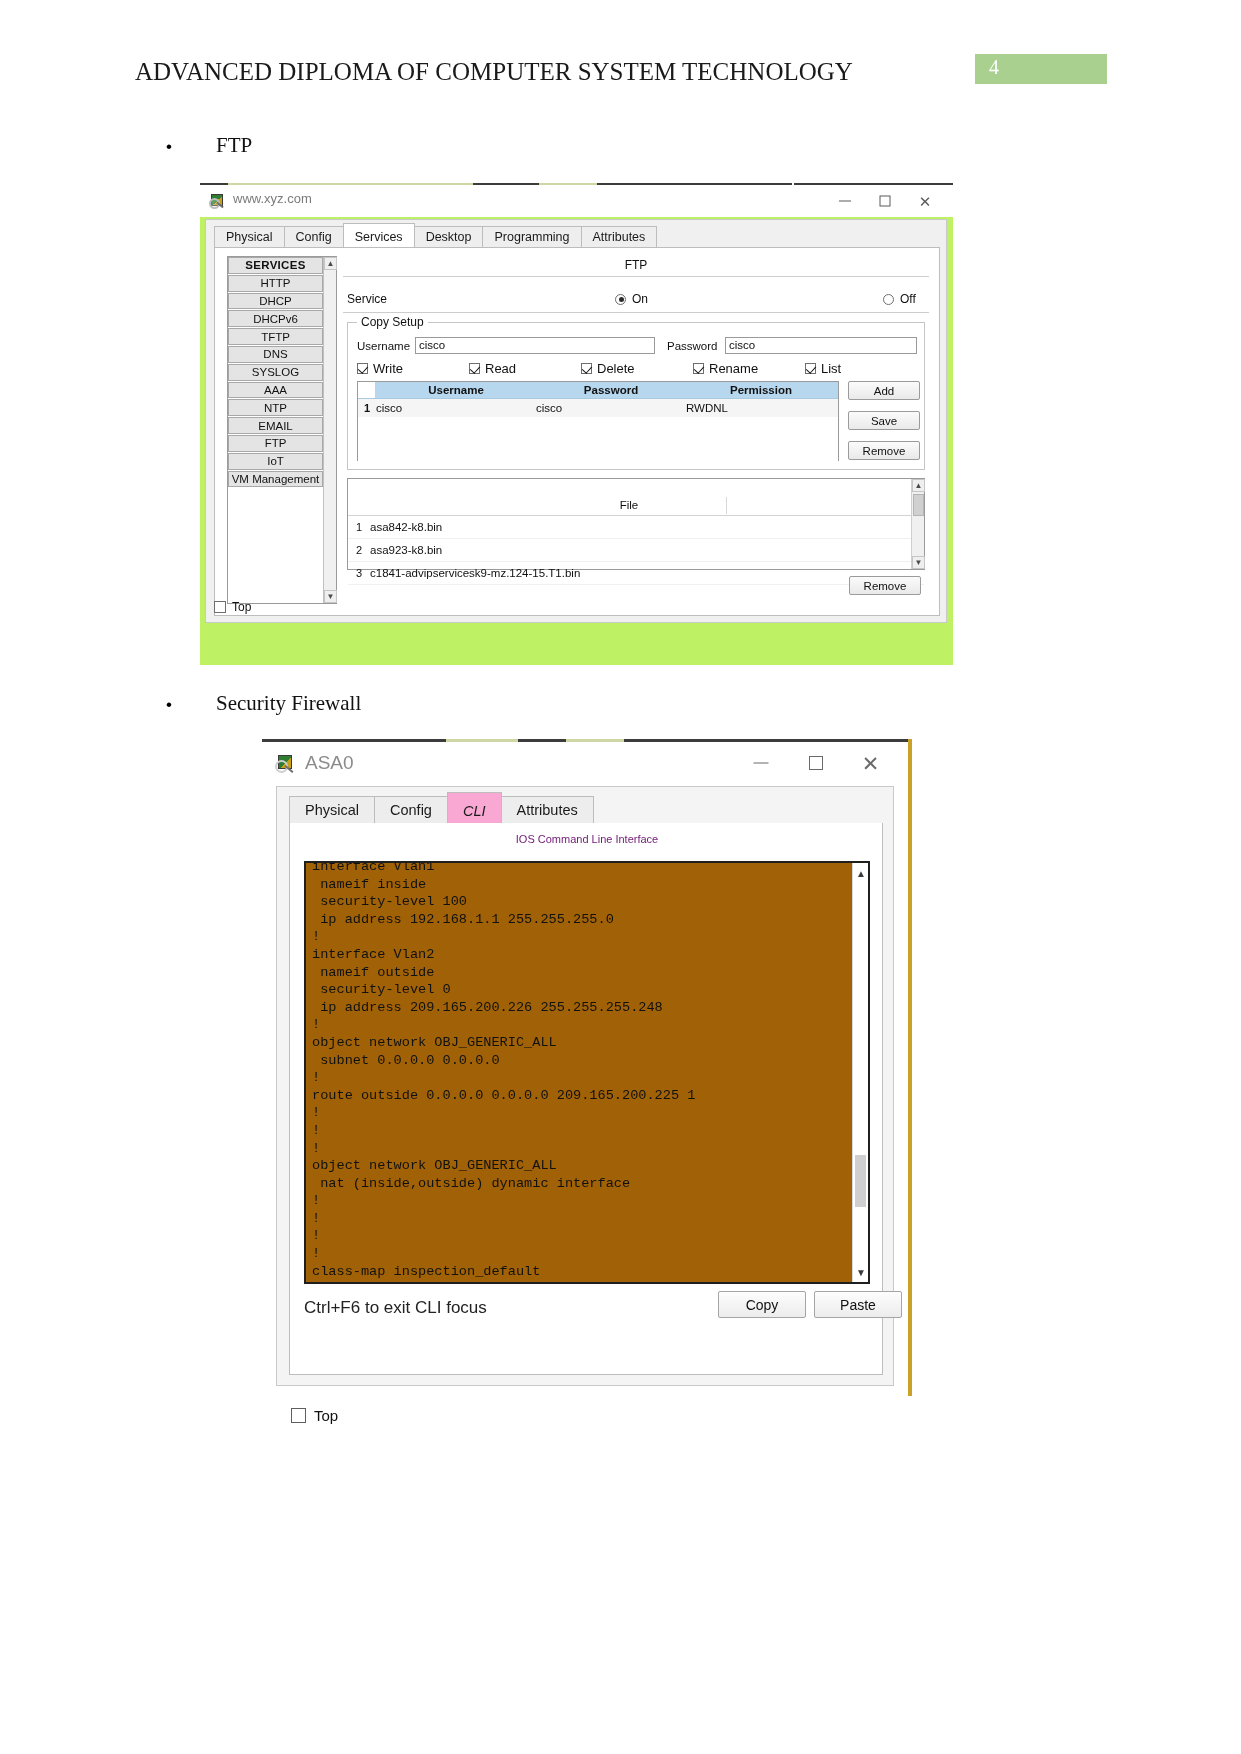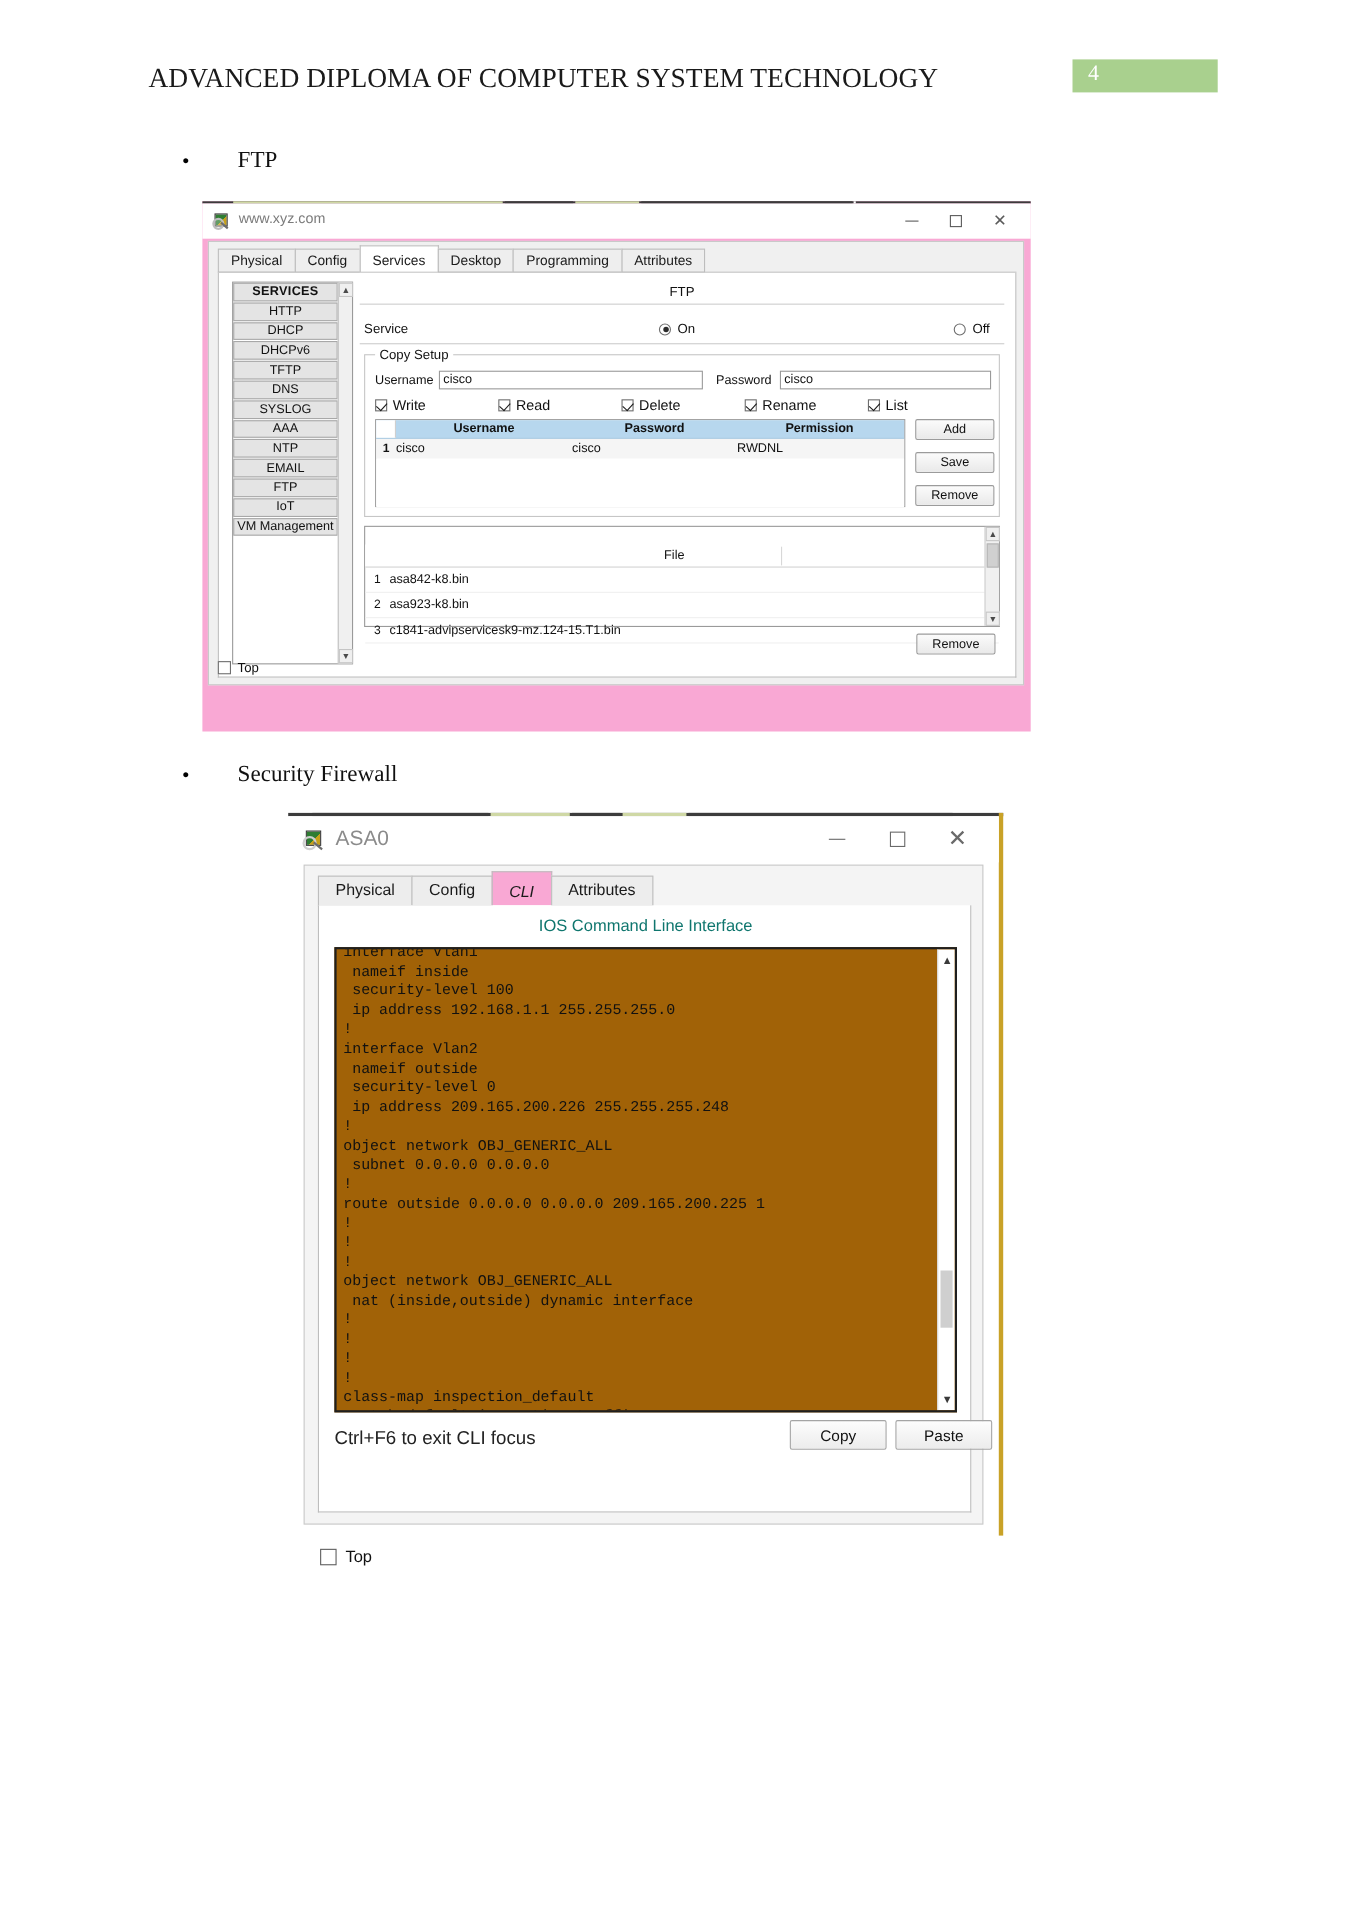--- a/index.html
+++ b/index.html
@@ -38,23 +38,23 @@
   .bullet-text {
     font-family:"Liberation Serif", serif; font-size:21px; color:#111;
   }
   #bullet-ftp { left:166px; top:133px; }
   #bullet-fw  { left:166px; top:691px; }
   #bullet-ftp .bullet-text { margin-left:32px; }
   #bullet-fw  .bullet-text { margin-left:32px; }
 
   
   .shot1 {
-    position:absolute; left:184px; top:183px;
+    position:absolute; left:200px; top:183px;
     width:753px; height:482px;
-    background:#f9a8d4;
+    background:#bef264;
   }
   .shot1-tophair {
     position:absolute; left:0; top:0; width:753px; height:2px; background:#3c3c3c;
   }
   .shot1-tophair i {
     position:absolute; top:0; height:2px; background:#cfd8a5; display:block;
   }
   .win-title {
     position:absolute; left:0; top:2px; width:753px; height:32px;
     background:#ffffff;
@@ -270,21 +270,21 @@
   .tabstrip2 { position:absolute; left:12px; top:9px; height:28px; display:flex; }
   .tab2 { height:28px; padding:0 15px; display:flex; align-items:center;
     font-size:14.5px; color:#1a1a1a; background:#ededed;
     border:1px solid #bdbdbd; margin-right:-1px; }
   .tab2.active { background:#f9a8d4; height:32px; margin-top:-4px; border-bottom-color:#ffffff;
     align-items:flex-end; padding-bottom:4px;font-style:italic; }
   .panel2 { position:absolute; left:12px; top:36px; width:594px; height:552px;
     background:#ffffff; border:1px solid #bdbdbd; border-top:none; }
 
   .cli-title { position:absolute; left:0; top:10px; width:594px; text-align:center;
-    font-size:15px; color:#0f766e; }
+    font-size:11px; color:#701a75; }
   .cli-box { position:absolute; left:14px; top:38px; width:566px; height:423px;
     border:2px solid #1f1f1f; background:#a16207; overflow:hidden; }
   .cli-text {
     position:absolute; left:6px; top:-5px; width:530px;
     font-family:"Liberation Mono", monospace; font-size:13.6px; line-height:17.6px;
     color:#111; white-space:pre;
   }
   .cli-scroll { position:absolute; right:0; top:0; width:16px; height:419px; background:#ffffff;
     border-left:1px solid #d8d8d8; }
   .cli-scroll .arw { position:absolute; left:0; width:16px; height:16px; display:flex;

